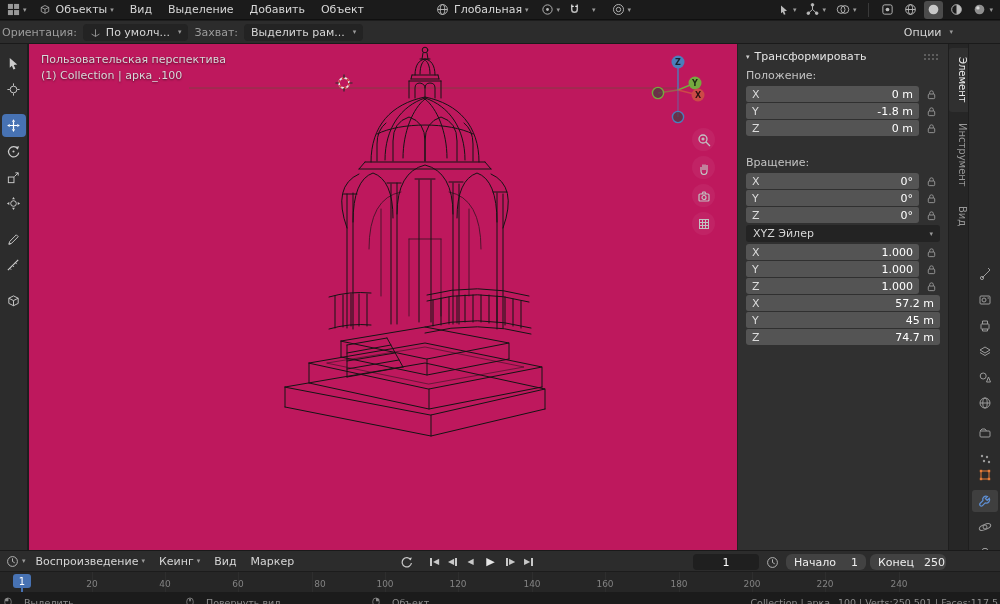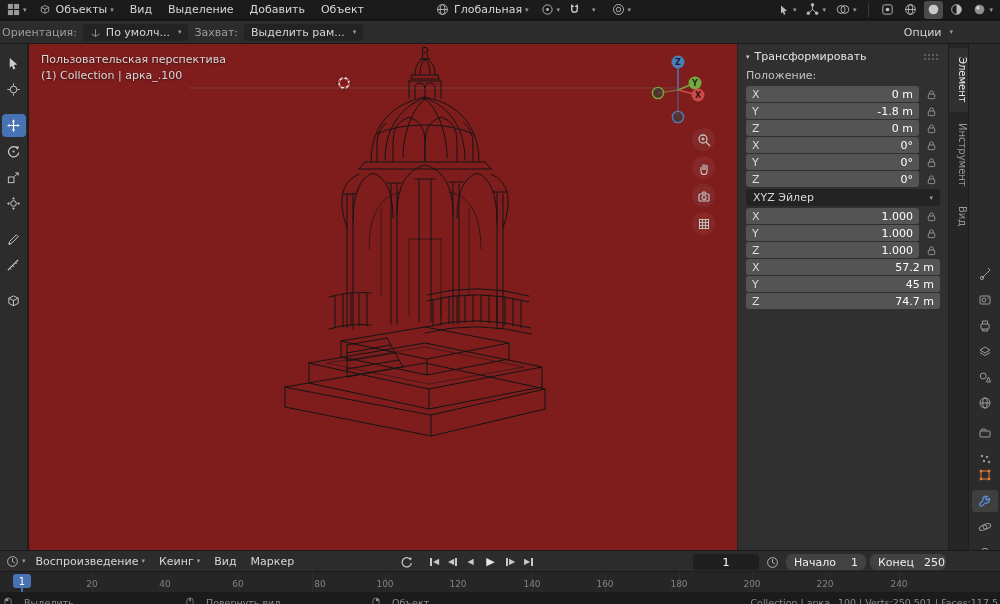--- a/index.html
+++ b/index.html
@@ -16,21 +16,21 @@
   
   .toolsettings{position:absolute;left:0;top:21px;width:1000px;height:23px;background:#2c2c2c;border-bottom:1px solid #1a1a1a;display:flex;align-items:center;padding:0 2px;gap:6px}
   .ts-label{color:#9d9d9d}
   .widget{background:#232323;border-radius:4px;height:17px;display:inline-flex;align-items:center;padding:0 7px;gap:5px;color:#d6d6d6}
   
   .main{position:absolute;left:0;top:44px;width:1000px;height:506px}
   .lefttoolbar{position:absolute;left:0;top:0;width:28px;height:506px;background:#2c2c2c;border-right:1px solid #1e1e1e;display:flex;flex-direction:column;align-items:center;padding-top:8px;gap:3px}
   .toolbtn{width:24px;height:23px;display:flex;align-items:center;justify-content:center;border-radius:4px}
   .toolbtn.active{background:var(--accent,#4772b3)}
   .toolgap{height:7px}
-  .viewport{position:absolute;left:29px;top:0;width:708px;height:506px;background:#7f1d1d;overflow:hidden}
+  .viewport{position:absolute;left:29px;top:0;width:708px;height:506px;background:#be185d;overflow:hidden}
   .vp-overlay{position:absolute;left:12px;top:8px;line-height:16px;color:#d9d9d9;text-shadow:0 1px 2px rgba(0,0,0,.55)}
   .navcol{position:absolute;left:663px;top:84px;display:flex;flex-direction:column;gap:5px}
   .navbtn{width:23px;height:23px;border-radius:50%;background:rgba(255,255,255,.05);display:flex;align-items:center;justify-content:center}
   
   .sidebar{position:absolute;left:737px;top:0;width:211px;height:506px;background:#303030;border-left:1px solid #232323;padding:6px 8px 0 8px}
   .panel-header{display:flex;align-items:center;color:#e4e4e4;margin-bottom:6px}
   .section-label{color:#c3c3c3;margin:20px 0 4px 0}
   .frow{display:flex;align-items:center;gap:4px;margin-bottom:1px;height:16px}
   .ffield{flex:1;background:#545454;border-radius:2px;display:flex;align-items:center;padding:0 6px;color:#fff;height:16px}
   .ffield .axis{color:#dcdcdc;width:13px}
@@ -504,20 +504,21 @@
       <div class="lockbtn">
           <svg width="11" height="11" viewBox="0 0 12 12">
             <g fill="none" stroke="#999">
               <rect x="2.5" y="5.5" width="7" height="5" rx="1"></rect>
               <path d="M4 5.5 V4 a2 2 0 0 1 4 0 V5.5"></path>
             </g>
           </svg>
         </div>
     </div>
 
+    <div class="section-label">Вращение:</div>
     <div class="frow">
       <div class="ffield" style="border-radius:3px 3px 2px 2px">
           <span class="axis">X</span>
           <span class="fval">0°</span>
         </div>
       <div class="lockbtn">
           <svg width="11" height="11" viewBox="0 0 12 12">
             <g fill="none" stroke="#999">
               <rect x="2.5" y="5.5" width="7" height="5" rx="1"></rect>
               <path d="M4 5.5 V4 a2 2 0 0 1 4 0 V5.5"></path>

